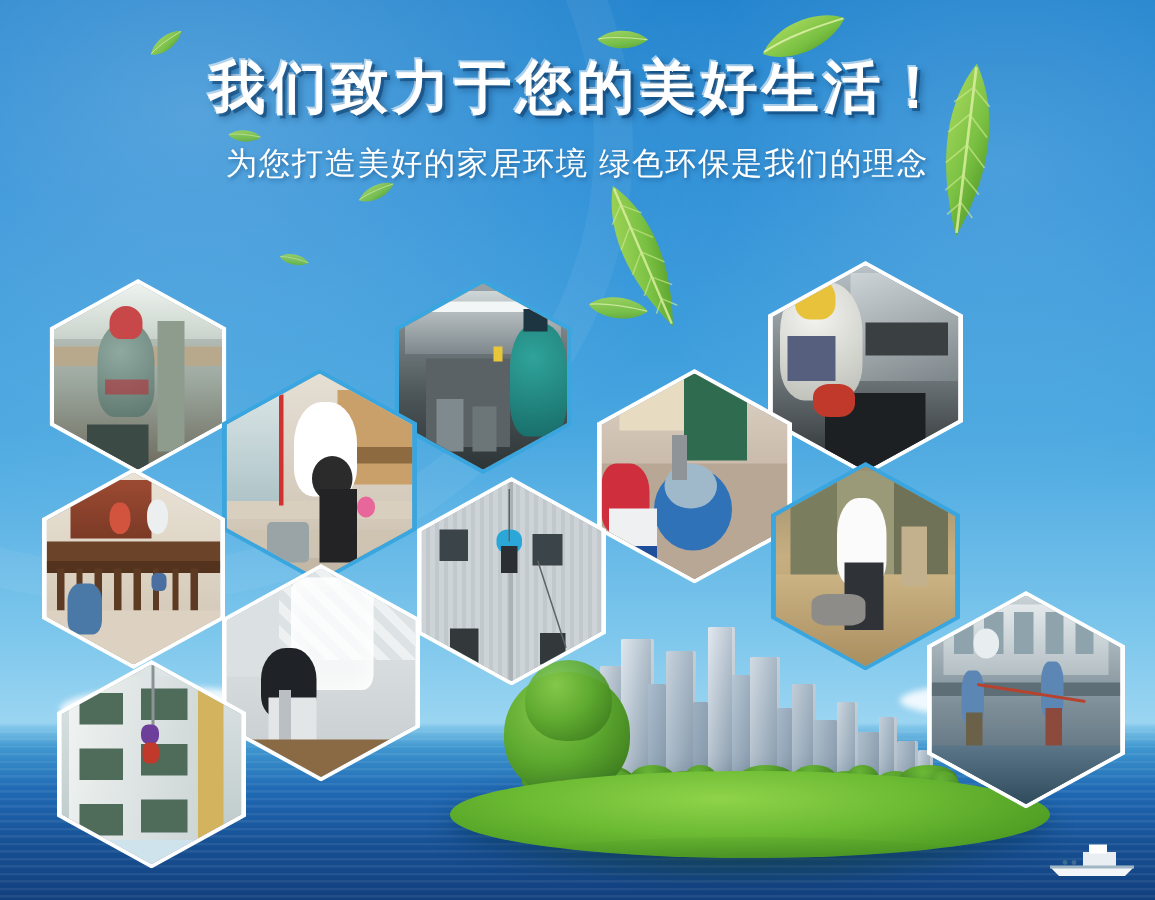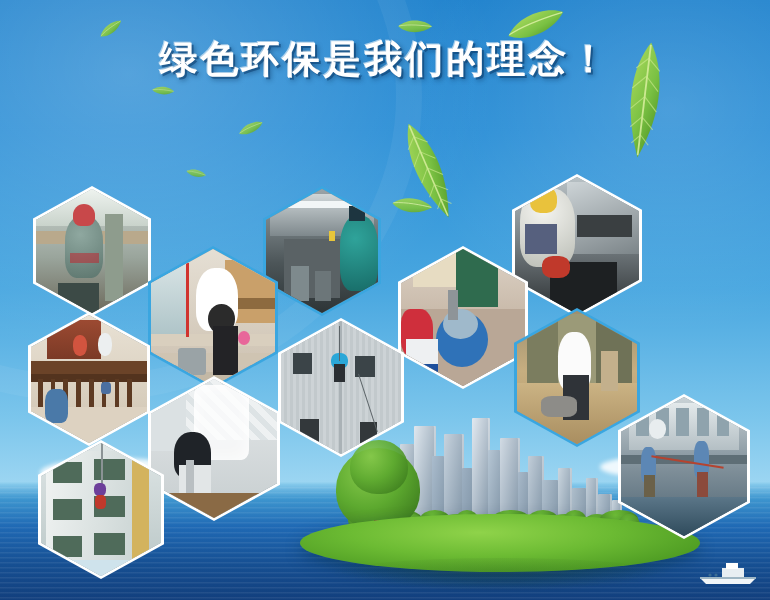--- a/index.html
+++ b/index.html
@@ -443,21 +443,24 @@
             <div class="rect" style="left:50%;top:0%;width:1.4%;height:48%;background:#8b9395;"></div>
             <div class="blob" style="left:44%;top:30%;width:10%;height:10%;background:#6d3f9a;border-radius:40%;"></div>
             <div class="blob" style="left:45%;top:39%;width:9%;height:11%;background:#c0392b;border-radius:34%;"></div>
             <div class="rect" style="left:0%;top:88%;width:100%;height:12%;background:#cfe3ec;"></div>
           </div>
         </div>
       </div>
     </div>
 
   <div class="headline-wrap">
-    <span class="headline">绿色环保是我们的理念！</span>
+    <span class="headline">我们致力于您的美好生活！</span>
+  </div>
+  <div class="subhead-wrap">
+    <span class="subhead">为您打造美好的家居环境 绿色环保是我们的理念</span>
   </div>
 
   <div class="ocean"></div>
   <div class="ocean-shine"></div>
 
   <div class="cloudpuff" style="left:40px;bottom:112px;width:150px;height:30px;"></div>
   <div class="cloudpuff" style="left:150px;bottom:118px;width:110px;height:24px;"></div>
   <div class="cloudpuff" style="left:600px;bottom:122px;width:120px;height:22px;"></div>
 
   <div id="island">

